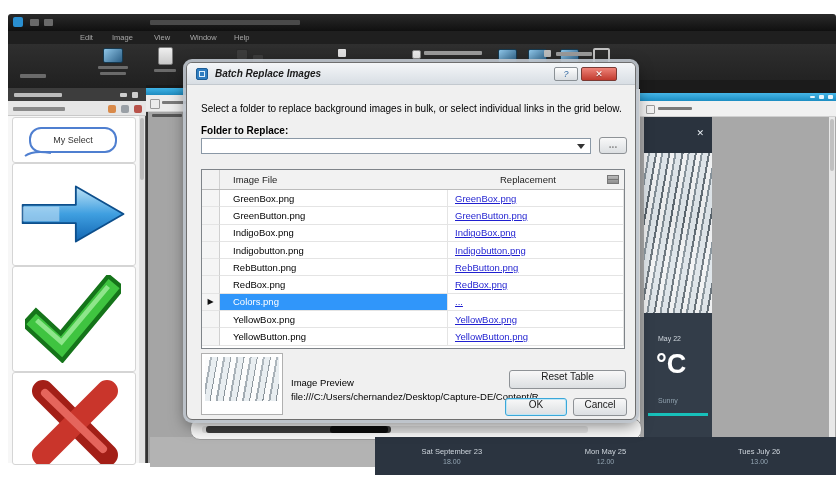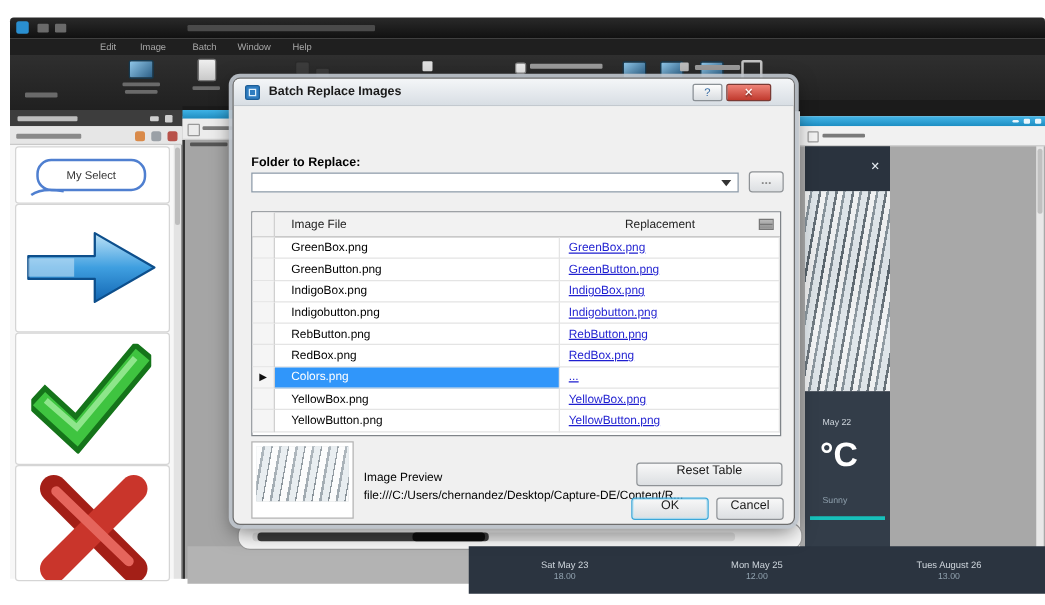--- a/index.html
+++ b/index.html
@@ -61,21 +61,21 @@
   #pill-groove{left:202px;top:426px;width:386px;height:7px;background:#e0e0e0;border-radius:3px;}
   #pill-thumb{left:206px;top:426px;width:185px;height:7px;background:#3c3c3c;border-radius:3px;}
   #pill-thumb2{left:330px;top:426px;width:58px;height:7px;background:#0d0d0d;border-radius:3px;}
   #forecast-bar{left:375px;top:437px;width:461px;height:38px;background:#2b3440;display:flex;}
   .fc-col{flex:1;display:flex;flex-direction:column;align-items:center;justify-content:center;gap:2px;}
   .fc-day{font-size:7.5px;color:#cfd6dd;}
   .fc-time{font-size:7px;color:#93a4b1;}
 
   
   #dialog{left:186px;top:62px;width:450px;height:358px;background:#f0f0f0;border:1px solid #6e6e6e;border-radius:6px;box-shadow:0 0 0 3px rgba(193,200,207,.9),0 5px 16px rgba(0,0,0,.5);box-sizing:border-box;}
-  #dlg-titlebar{left:0;top:0;width:100%;height:22px;background:linear-gradient(#f4f6f8,#d8dee4);border-bottom:1px solid #c3c9cf;border-radius:5px 5px 0 0;box-sizing:border-box;}
+  #dlg-titlebar{left:0;top:0;width:100%;height:22px;background:linear-gradient(#f4f6f8,#d8dee4);border-bottom:1px solid #c3c9cf;border-radius:5px 5px 0 0;box-sizing:border-box;font-style:italic;}
   #dlg-icon{position:absolute;left:9px;top:5px;width:12px;height:12px;background:#2f7dc0;border-radius:2px;border:1px solid #1c5d96;box-sizing:border-box;}
   #dlg-icon::after{content:"";position:absolute;left:2px;top:2px;right:2px;bottom:2px;border:1px solid #dff0fb;}
   #dlg-title{position:absolute;left:28px;top:5px;font-size:10px;font-weight:600;color:#1a1a1a;}
   #dlg-help{position:absolute;left:367px;top:4px;width:24px;height:14px;border-radius:2px;border:1px solid #8a9095;background:linear-gradient(#fdfdfd,#d9dde1);font-size:9px;color:#3a6ea5;text-align:center;line-height:13px;box-sizing:border-box;}
   #dlg-close{position:absolute;left:394px;top:4px;width:36px;height:14px;border-radius:2px;border:1px solid #7a3a34;background:linear-gradient(#ee8378,#c13a2e);color:#fff;font-size:9px;font-weight:bold;text-align:center;line-height:13px;box-sizing:border-box;text-shadow:0 1px 1px rgba(0,0,0,.4);}
   #dlg-instruction{position:absolute;left:14px;top:40px;width:424px;font-size:10px;color:#000;}
   #folder-label{position:absolute;left:14px;top:62px;font-size:10px;color:#000;font-weight:bold;}
   #folder-combo{position:absolute;left:14px;top:75px;width:390px;height:16px;background:#fff;border:1px solid #8a98a6;box-sizing:border-box;}
   #folder-value{position:absolute;left:5px;top:2px;font-size:9.5px;color:#000;white-space:nowrap;}
   #combo-arrow{position:absolute;right:5px;top:5px;width:0;height:0;border-left:4px solid transparent;border-right:4px solid transparent;border-top:5px solid #333;}
@@ -117,21 +117,21 @@
     <div class="smudge" style="left:22px;top:5px;width:9px;height:7px;"></div>
     <div class="smudge" style="left:36px;top:5px;width:9px;height:7px;"></div>
     <div class="smudge" style="left:142px;top:6px;width:150px;height:5px;background:#4a4a4a;"></div>
   </div>
   <div class="abs" id="tabrow">
     <div class="abs" id="file-tab"></div>
   </div>
   <div id="ribbon-tabs">
       <span class="ribbon-tab" style="left: 80px;">Edit</span>
       <span class="ribbon-tab" style="left: 112px;">Image</span>
-      <span class="ribbon-tab" style="left: 154px;">Batch</span>
+      <span class="ribbon-tab" style="left: 154px;">View</span>
       <span class="ribbon-tab" style="left: 190px;">Window</span>
       <span class="ribbon-tab" style="left: 234px;">Help</span>
     </div>
   <div class="abs" id="ribbon">
     <div class="abs" id="capture-circle"></div>
     <div class="smudge" style="left:12px;top:30px;width:26px;height:4px;"></div>
     <div class="rbtn icon-img" style="left:95px;top:4px;width:18px;height:13px;"></div>
     <div class="smudge" style="left:90px;top:22px;width:30px;height:3px;"></div>
     <div class="smudge" style="left:92px;top:28px;width:26px;height:3px;"></div>
     <div class="rbtn icon-clip" style="left:150px;top:3px;width:13px;height:16px;"></div>
@@ -239,40 +239,41 @@
   </div>
   <div class="abs" id="rw-scroll"></div>
   <div class="abs" id="rw-thumb"></div>
 
   <div class="abs" id="editor-pill"></div>
   <div class="abs" id="pill-groove"></div>
   <div class="abs" id="pill-thumb"></div>
   <div class="abs" id="pill-thumb2"></div>
   <div class="abs" id="forecast-bar">
       <div class="fc-col">
-        <div class="fc-day">Sat May 23</div>
+        <div class="fc-day">Sat September 23</div>
         <div class="fc-time">18.00</div>
       </div>
       <div class="fc-col">
         <div class="fc-day">Mon May 25</div>
         <div class="fc-time">12.00</div>
       </div>
       <div class="fc-col">
-        <div class="fc-day">Tues August 26</div>
+        <div class="fc-day">Tues July 26</div>
         <div class="fc-time">13.00</div>
       </div>
     </div>
 
   <div class="abs" id="dialog">
     <div id="dlg-titlebar" class="abs">
       <div id="dlg-icon"></div>
       <span id="dlg-title">Batch Replace Images</span>
       <div id="dlg-help">?</div>
       <div id="dlg-close">✕</div>
     </div>
+    <div id="dlg-instruction">Select a folder to replace background images in bulk, or select individual links in the grid below.</div>
     <div id="folder-label">Folder to Replace:</div>
     <div id="folder-combo">
       <div id="combo-arrow"></div>
     </div>
     <div id="browse-btn" class="winbtn">...</div>
 
     <div id="grid">
       <div id="grid-header">
         <div class="hmark"></div>
         <span class="hcell" id="hdr-file">Image File</span>

